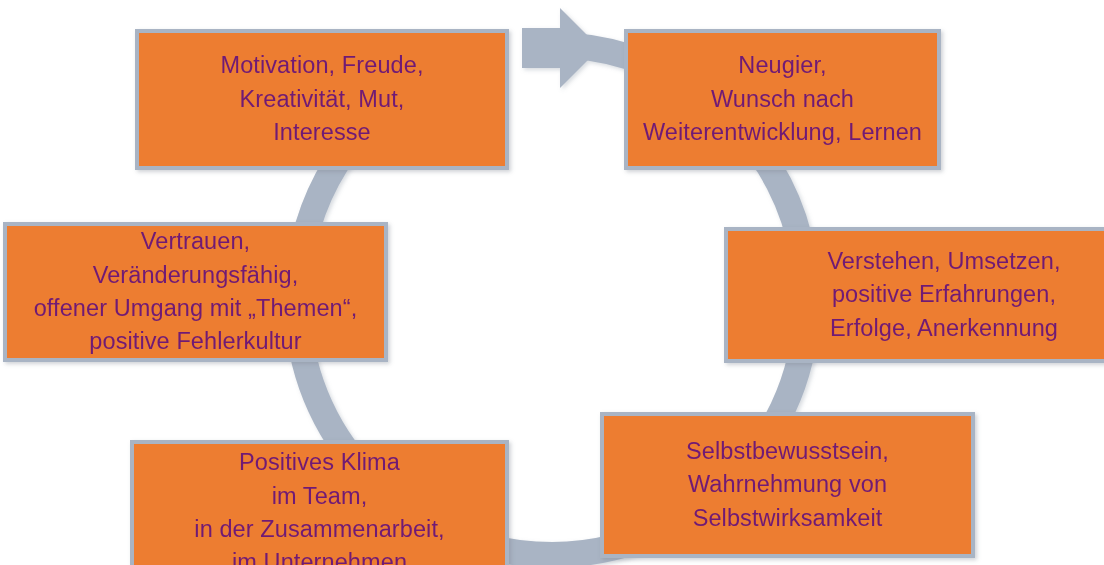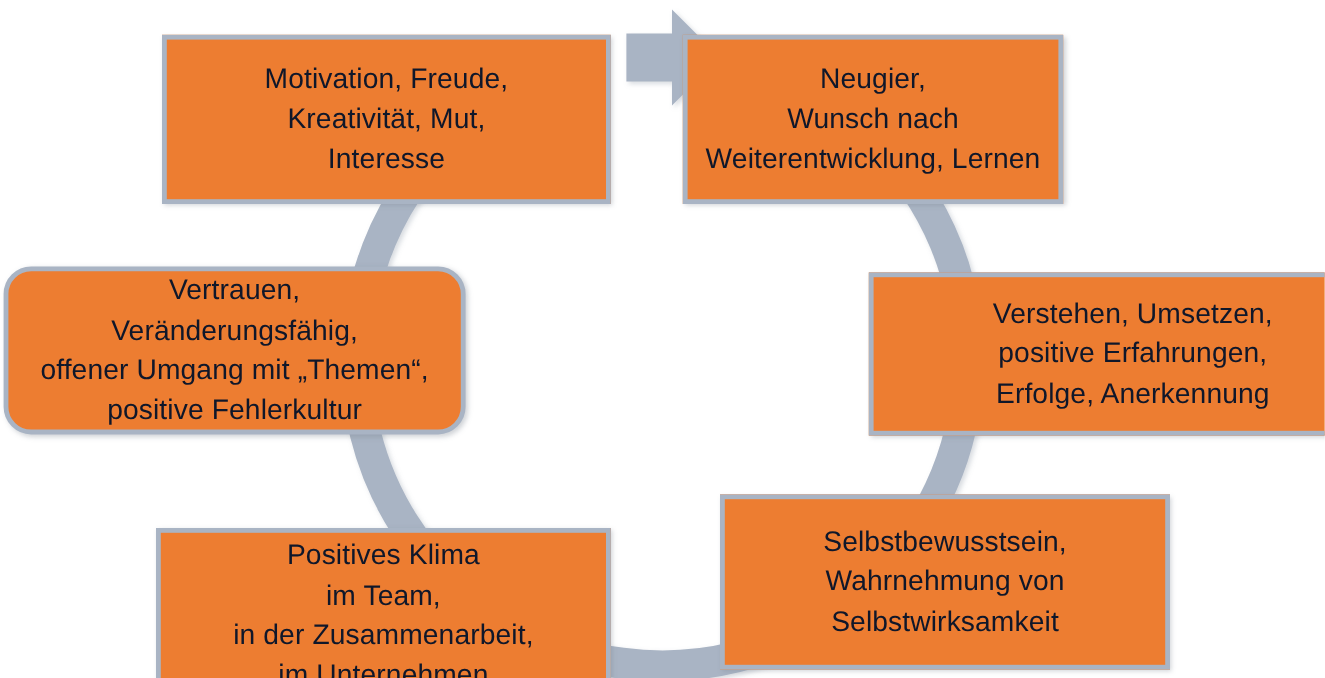--- a/index.html
+++ b/index.html
@@ -30,34 +30,34 @@
   
   .node {
     position: absolute;
     box-sizing: border-box;
     background: #ED7D31;
     border: 4px solid #A9B4C4;
     display: flex;
     align-items: center;
     justify-content: center;
     text-align: center;
-    color: #0f172a;
+    color: #701a75;
     font-size: 23.5px;
     line-height: 1.42;
     letter-spacing: 0.1px;
     box-shadow: 2px 2px 4px rgba(120,128,140,0.35);
   }
   .node .txt {
     padding: 0 10px;
     white-space: pre-line;
   }
   
   #node-0 { left: 135px;  top: 29px;  width: 374px; height: 141px; }
-  #node-1 { left: 569px;  top: 29px;  width: 317px; height: 141px; }
-  #node-2 { left: 3px;    top: 222px; width: 385px; height: 140px; border-radius: 23px; }
+  #node-1 { left: 624px;  top: 29px;  width: 317px; height: 141px; }
+  #node-2 { left: 3px;    top: 222px; width: 385px; height: 140px; }
   #node-3 { left: 724px;  top: 227px; width: 440px; height: 136px; }
   #node-4 { left: 130px;  top: 412px; width: 379px; height: 146px; margin-top: 28px; }
   #node-5 { left: 600px;  top: 412px; width: 375px; height: 146px; }
 </style>
 </head>
 <body>
 
 <div id="stage">
 
   <svg id="ring-layer" viewBox="0 0 1104 565" width="1104" height="565" aria-hidden="true">

